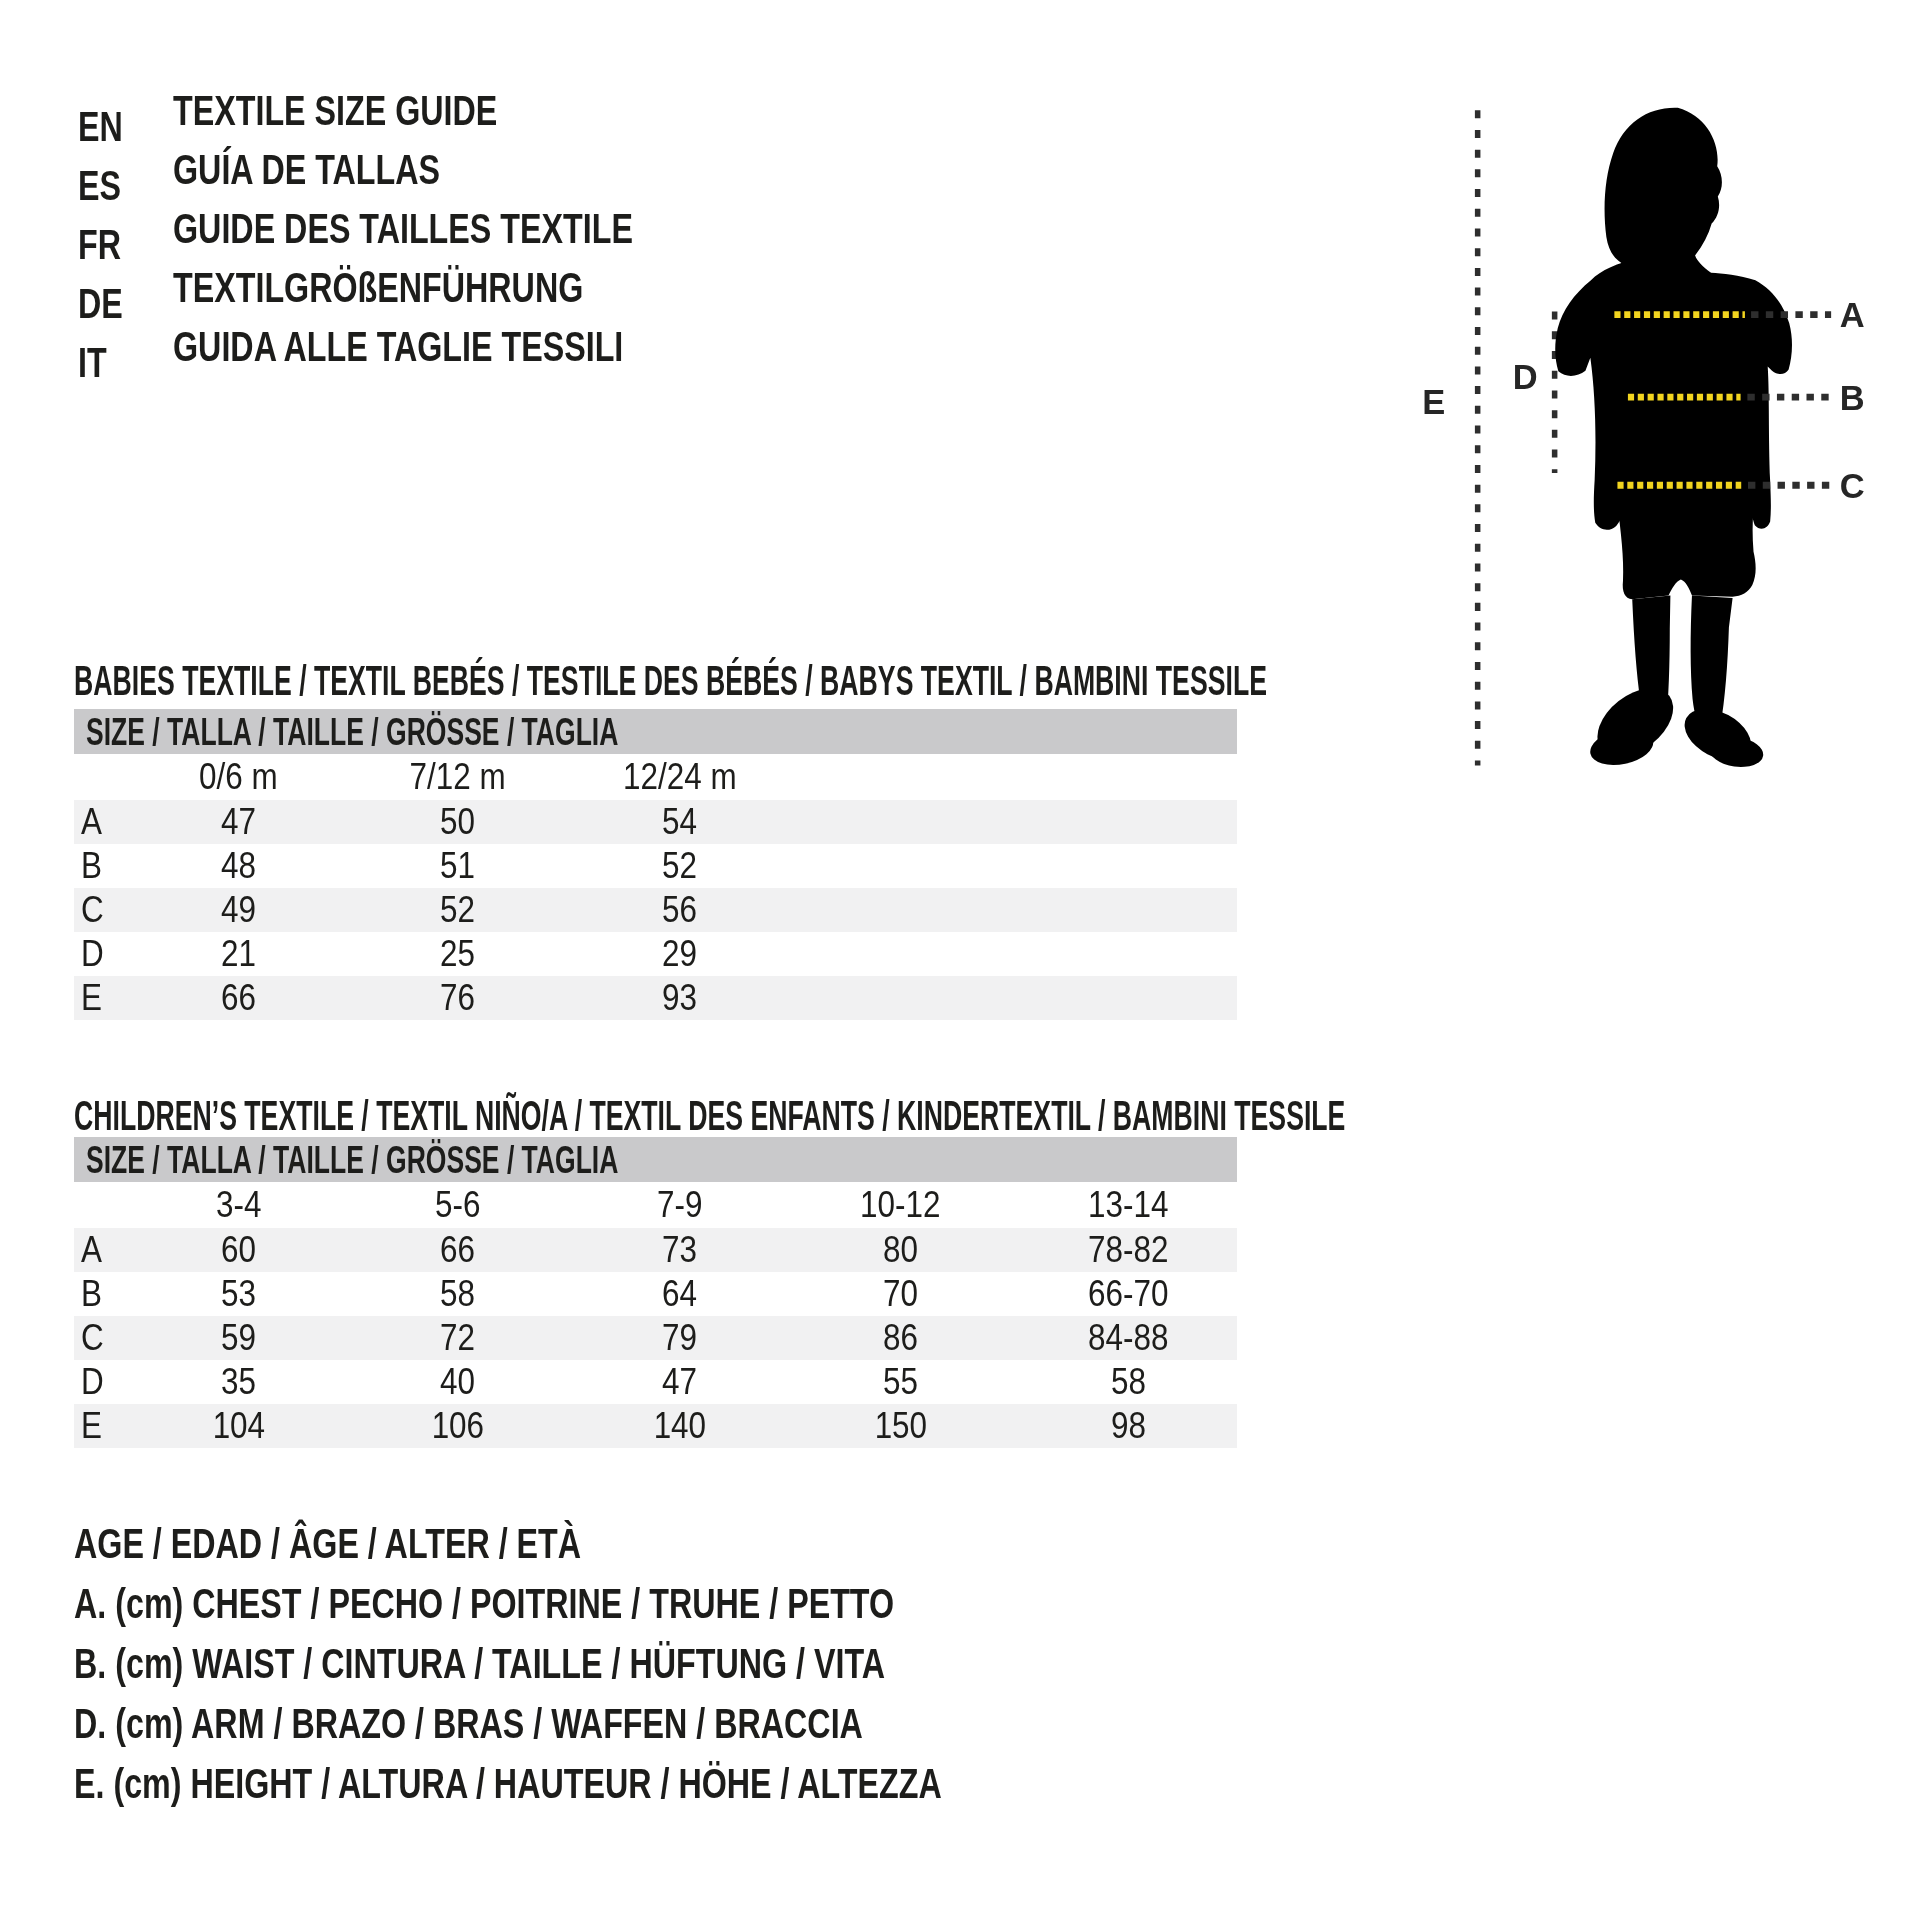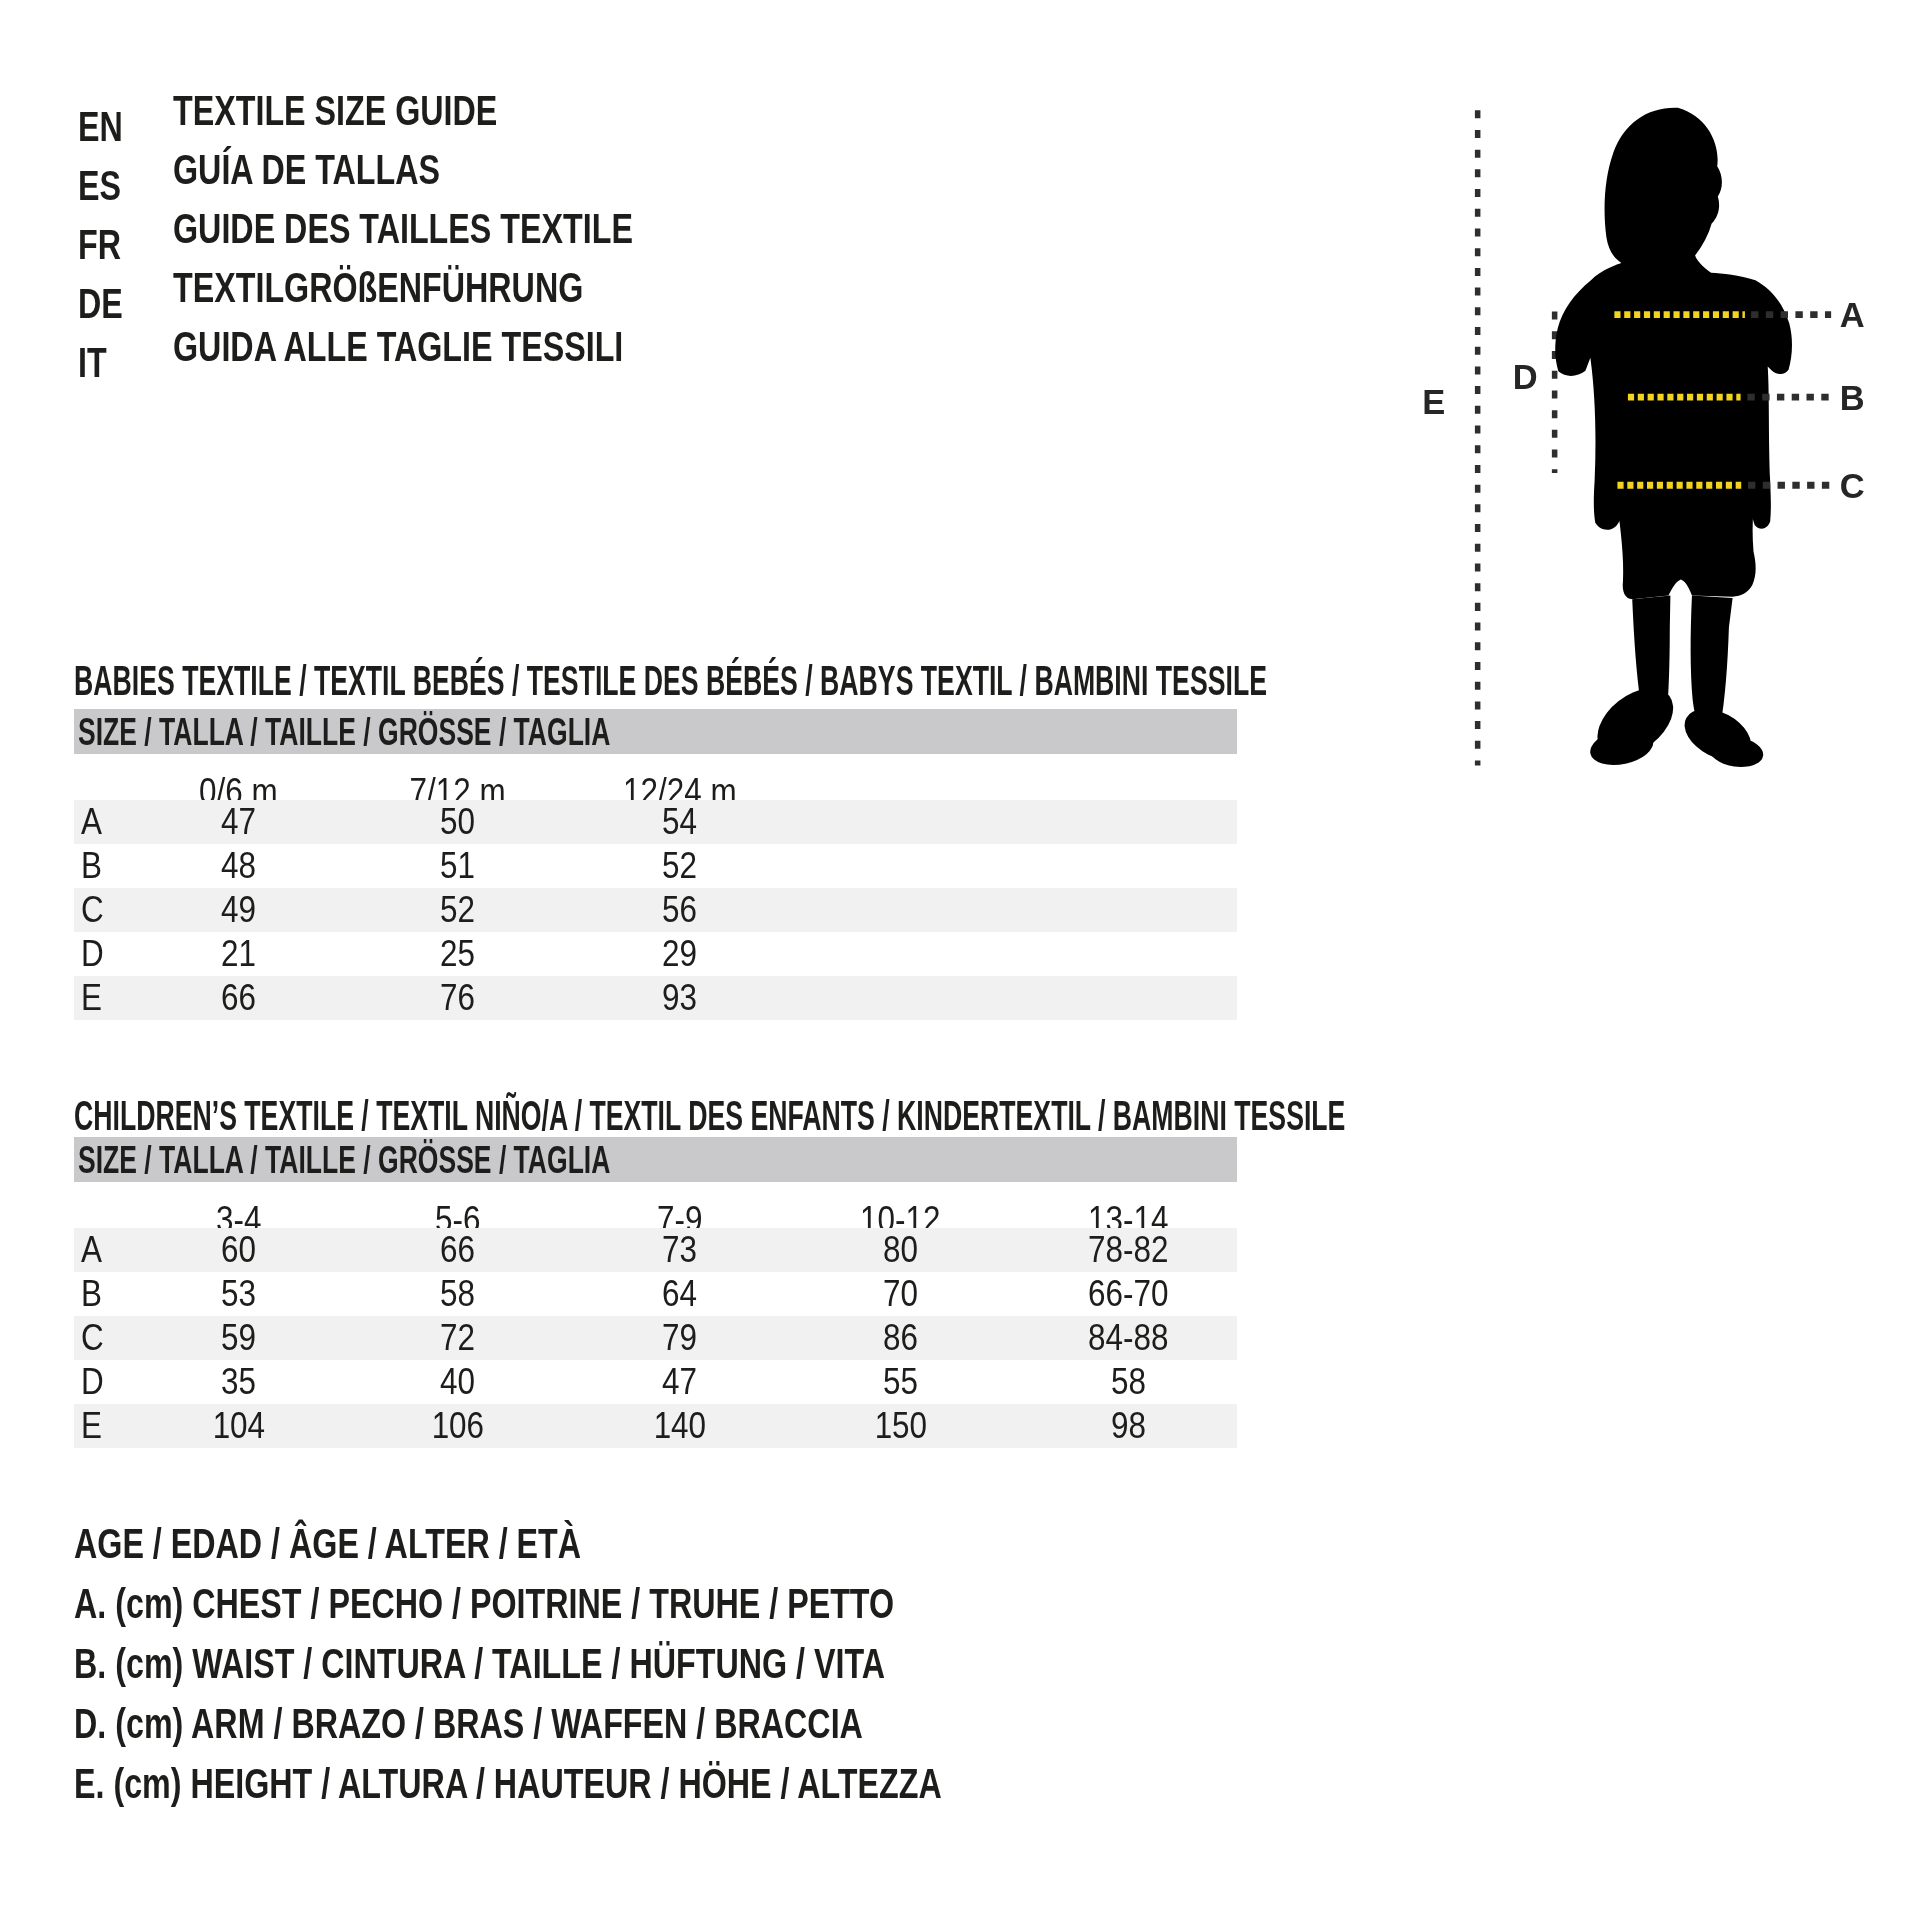--- a/index.html
+++ b/index.html
@@ -21,23 +21,23 @@
   .lang-code{width:95px;flex:0 0 95px;margin-top:32px;}
   
   .section-title{height:44px;display:flex;align-items:center;font-size:43px;margin-top:30px;}
   .babies-title{left:74px;top:628px;width:1479px;}
   .children-title{left:74px;top:1063px;width:1602px;}
 
   
   .size-table{left:74px;width:1163px;}
   .babies-table{top:709px;}
   .children-table{top:1137px;}
-  .size-bar{height:45px;background:#c9c9cb;display:flex;align-items:center;padding-left:4px;font-size:39px;}
+  .size-bar{height:45px;background:#c9c9cb;display:flex;align-items:center;padding-left:12px;font-size:39px;}
   .col-head-row{position:relative;height:46px;}
-  .col-head{position:absolute;top:15px;width:197px;height:46px;display:flex;align-items:center;justify-content:center;font-size:37px;}
+  .col-head{position:absolute;top:0;width:197px;height:46px;display:flex;align-items:center;justify-content:center;font-size:37px;}
   .trow{position:relative;height:44px;}
   .trow.striped{background:#f1f1f2;}
   .rlabel{position:absolute;left:7.4px;top:0;height:44px;display:flex;align-items:center;font-size:37px;}
   .tcell{position:absolute;top:0;width:197px;height:44px;display:flex;align-items:center;justify-content:center;font-size:37px;}
   
   .c0{left:66px;} .c1{left:285px;} .c2{left:507px;} .c3{left:728px;} .c4{left:956px;}
 
   
   .legend{left:74px;top:1513px;width:1232px;}
   .legend-row{display:flex;align-items:center;height:60px;font-size:43px;}

